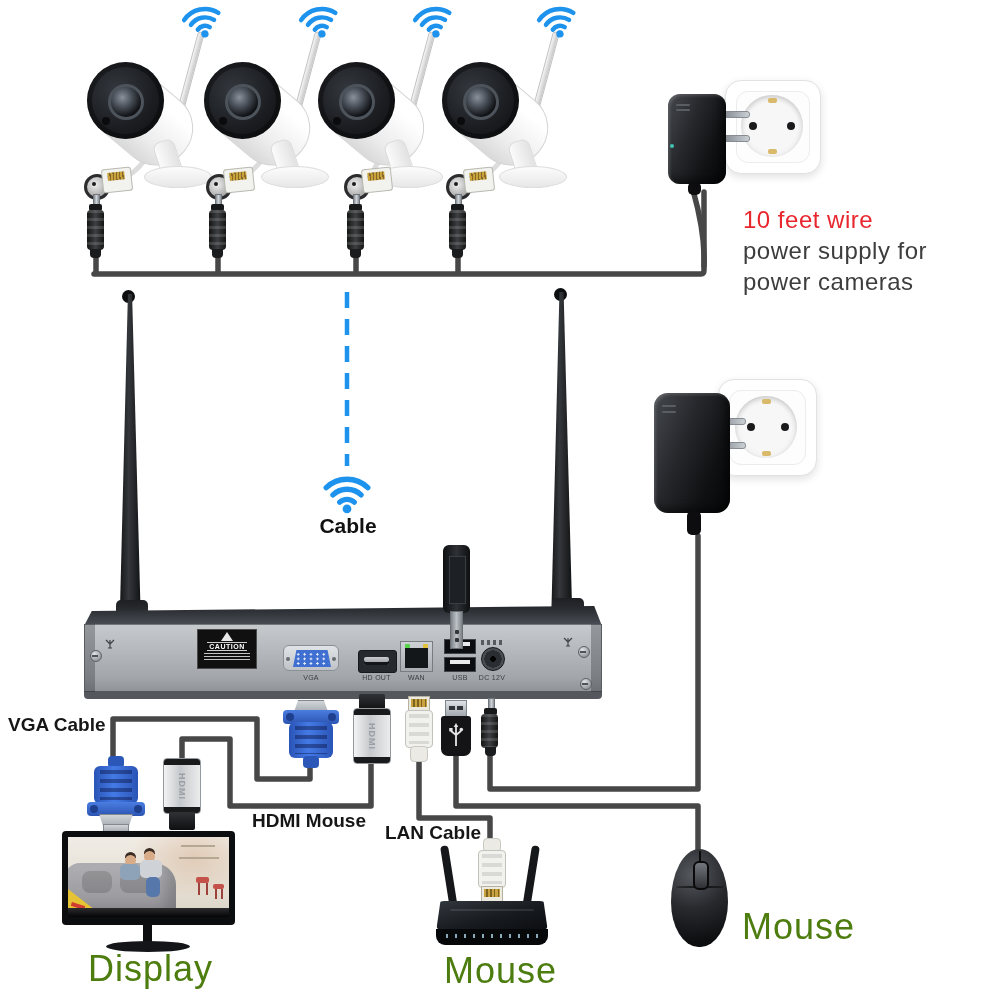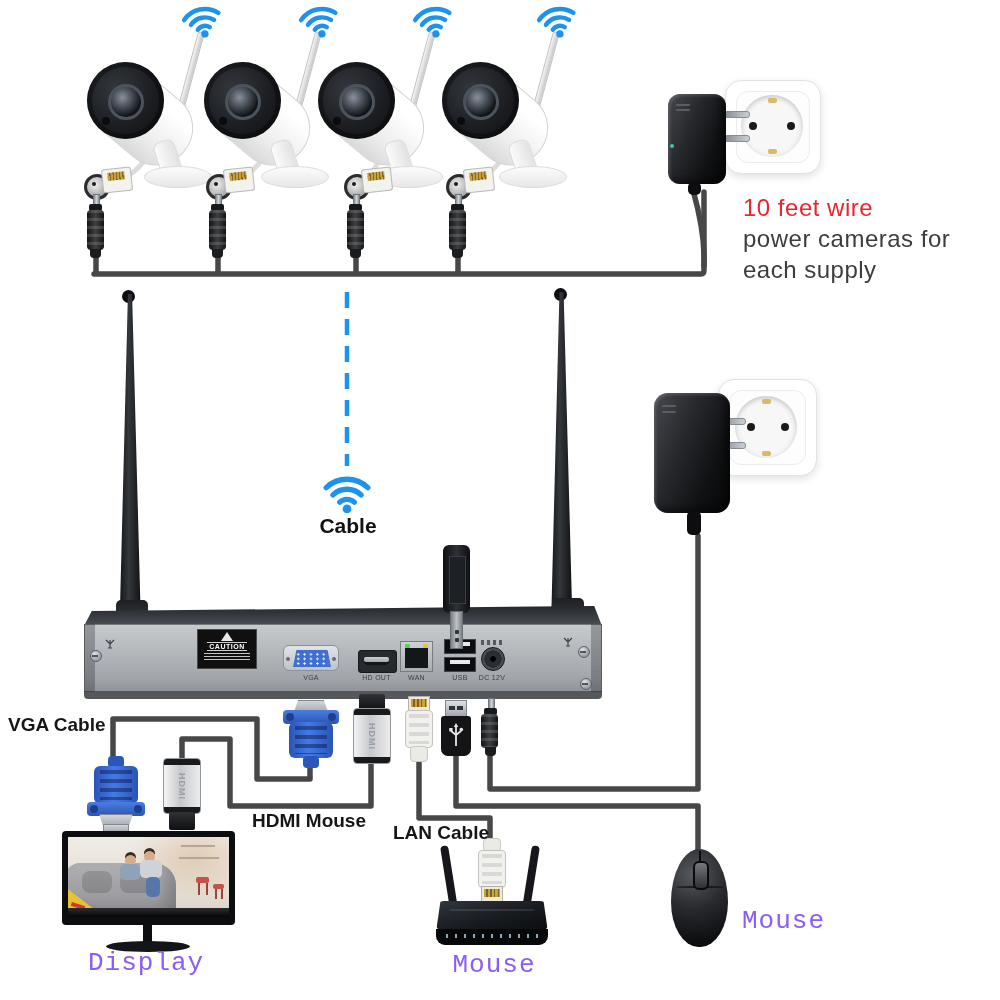--- a/index.html
+++ b/index.html
@@ -2,24 +2,24 @@
 <html><head>
 <meta charset="utf-8">
 <style>
   html,body{margin:0;padding:0;background:#fff;}
   .scene{position:relative;width:1000px;height:1000px;background:#fff;overflow:hidden;
          font-family:"Liberation Sans",sans-serif;}
   .abs{position:absolute;}
   svg.wires{position:absolute;left:0;top:0;width:1000px;height:1000px;}
 
   
-  .note{position:absolute;font-size:24px;letter-spacing:.5px;color:#3d3d3d;line-height:31px;white-space:nowrap;}
+  .note{position:absolute;font-size:24px;letter-spacing:.5px;color:#3d3d3d;line-height:31px;white-space:nowrap;margin-top:12px;}
   .note .red{color:#e8262d;}
   .boldlab{position:absolute;font-size:19px;font-weight:bold;color:#161616;white-space:nowrap;}
-  .devlab{position:absolute;font-size:26px;letter-spacing:1px;color:#8b5cf6;white-space:nowrap;font-family:Liberation Mono, monospace;}
+  .devlab{position:absolute;font-size:36px;letter-spacing:1px;color:#4d7c0f;white-space:nowrap;}
 
   
   .cam{position:absolute;top:0;width:170px;height:260px;}
   .cam-ant{position:absolute;left:134px;top:32px;width:5px;height:122px;border-radius:3px;
            background:linear-gradient(90deg,#f5f5f5,#c7c7c7);border:1px solid #c2c2c2;
            transform:rotate(15deg);transform-origin:50% 0;}
   .cam-wifi{position:absolute;left:112px;top:0;transform:rotate(-12deg);}
   .cam-body{position:absolute;left:25px;top:65px;width:112px;height:72px;border-radius:36px;
             background:linear-gradient(180deg,#ffffff 20%,#ececec 70%,#d9d9d9);border:1px solid #d4d4d4;
             transform:rotate(40deg);transform-origin:36px 36px;}
@@ -327,22 +327,22 @@
   <div class="prong" style="left:716px;top:111px;"></div>
   <div class="prong" style="left:716px;top:135px;"></div>
   <div class="adapter" style="left:668px;top:94px;width:58px;height:90px;">
     <i class="vent" style="top:10px;"></i>
       <i class="vent" style="top:15px;"></i>
     <i class="led" style="left:2px;top:50px;"></i>
   </div>
   <div class="relief" style="left:688px;top:182px;width:13px;height:13px;"></div>
   <div class="note" style="left:743px;top:192px;">
     <div class="red">10 feet wire</div>
-    <div>power cameras for</div>
-    <div>each supply</div>
+    <div>power supply for</div>
+    <div>power cameras</div>
   </div>
 
   <div class="socket" style="left:718px;top:379px;width:97px;height:95px;"></div>
   <div class="socket-inner" style="left:729px;top:390px;width:75px;height:73px;"></div>
   <div class="socket-circle" style="left:735px;top:396px;width:62px;height:62px;"></div>
   <div class="socket-hole" style="left:747px;top:423px;"></div>
   <div class="socket-hole" style="left:781px;top:423px;"></div>
   <div class="socket-clip" style="left:762px;top:399px;"></div>
   <div class="socket-clip" style="left:762px;top:451px;"></div>
   <div class="prong" style="left:712px;top:418px;"></div>
@@ -493,21 +493,21 @@
   </div>
 
   <div class="abs" style="left:477px;top:838px;width:30px;height:68px;">
     <div class="rj45-taper" style="left:6px;top:0;height:14px;"></div>
     <div class="rj45-boot" style="left:1px;top:12px;"></div>
     <div class="rj45-pins" style="left:4px;top:48px;"></div>
   </div>
 
   <div class="boldlab" style="left:8px;top:714px;">VGA Cable</div>
   <div class="boldlab" style="left:252px;top:810px;">HDMI Mouse</div>
-  <div class="boldlab" style="left:393px;top:822px;">LAN Cable</div>
+  <div class="boldlab" style="left:385px;top:822px;">LAN Cable</div>
 
   <div class="mon-frame"></div>
   <div class="mon-screen">
     <div class="shelf" style="right:14px;top:8px;width:34px;height:2px;"></div>
     <div class="shelf" style="right:10px;top:20px;width:40px;height:2px;"></div>
     <div class="sofa"></div>
     <div class="cushion" style="left:14px;top:34px;width:30px;height:22px;"></div>
     <div class="cushion" style="left:52px;top:36px;width:34px;height:20px;"></div>
     <div class="hair" style="left:57px;top:15px;"></div>
       <div class="head" style="left:57px;top:18px;"></div>

